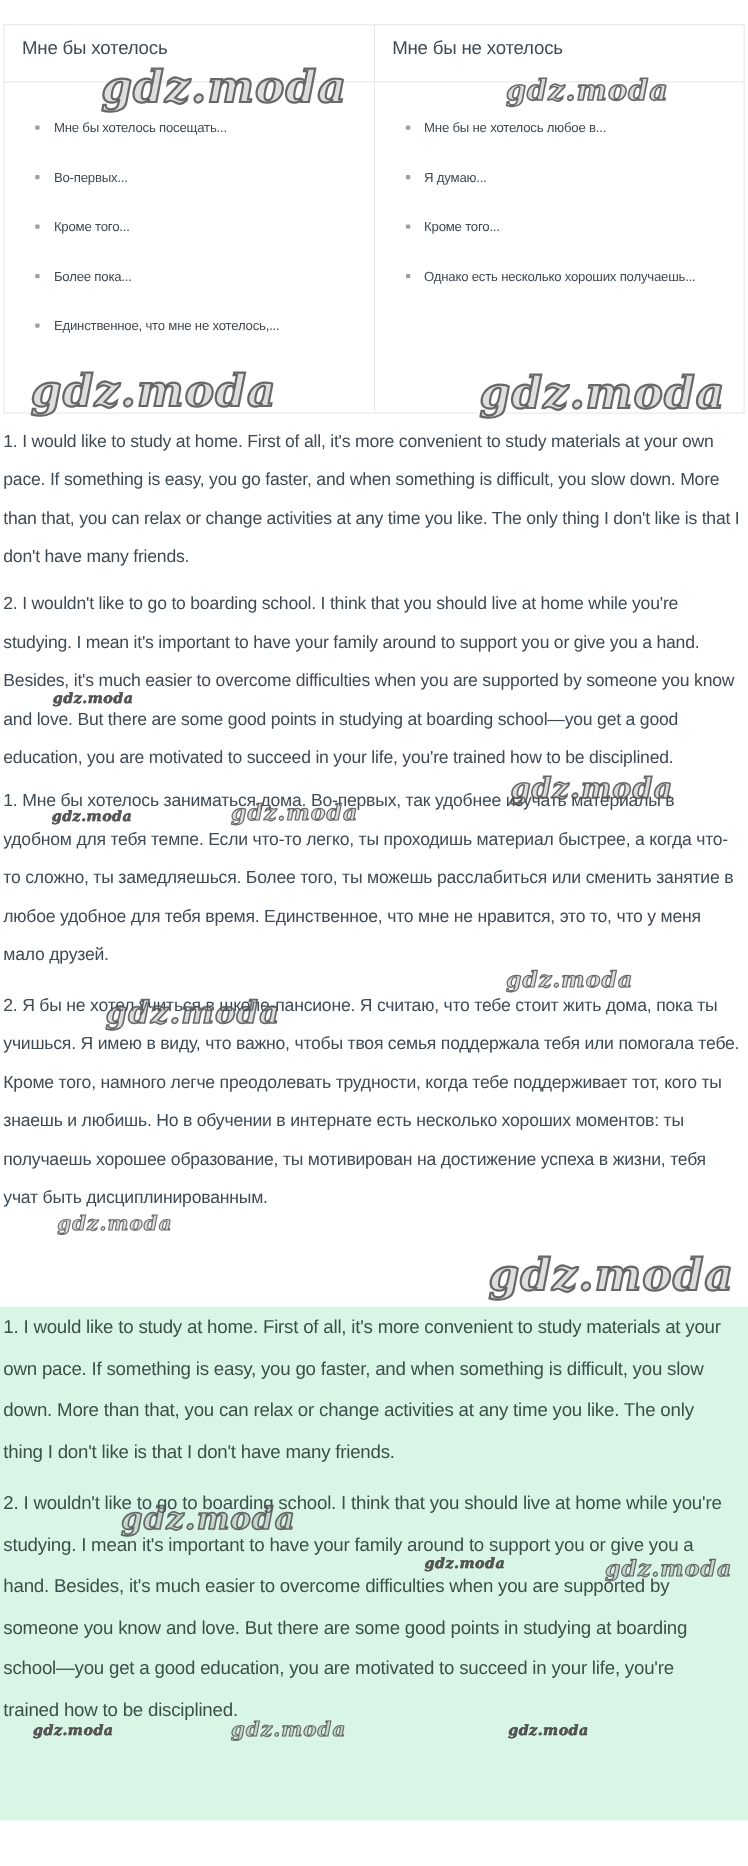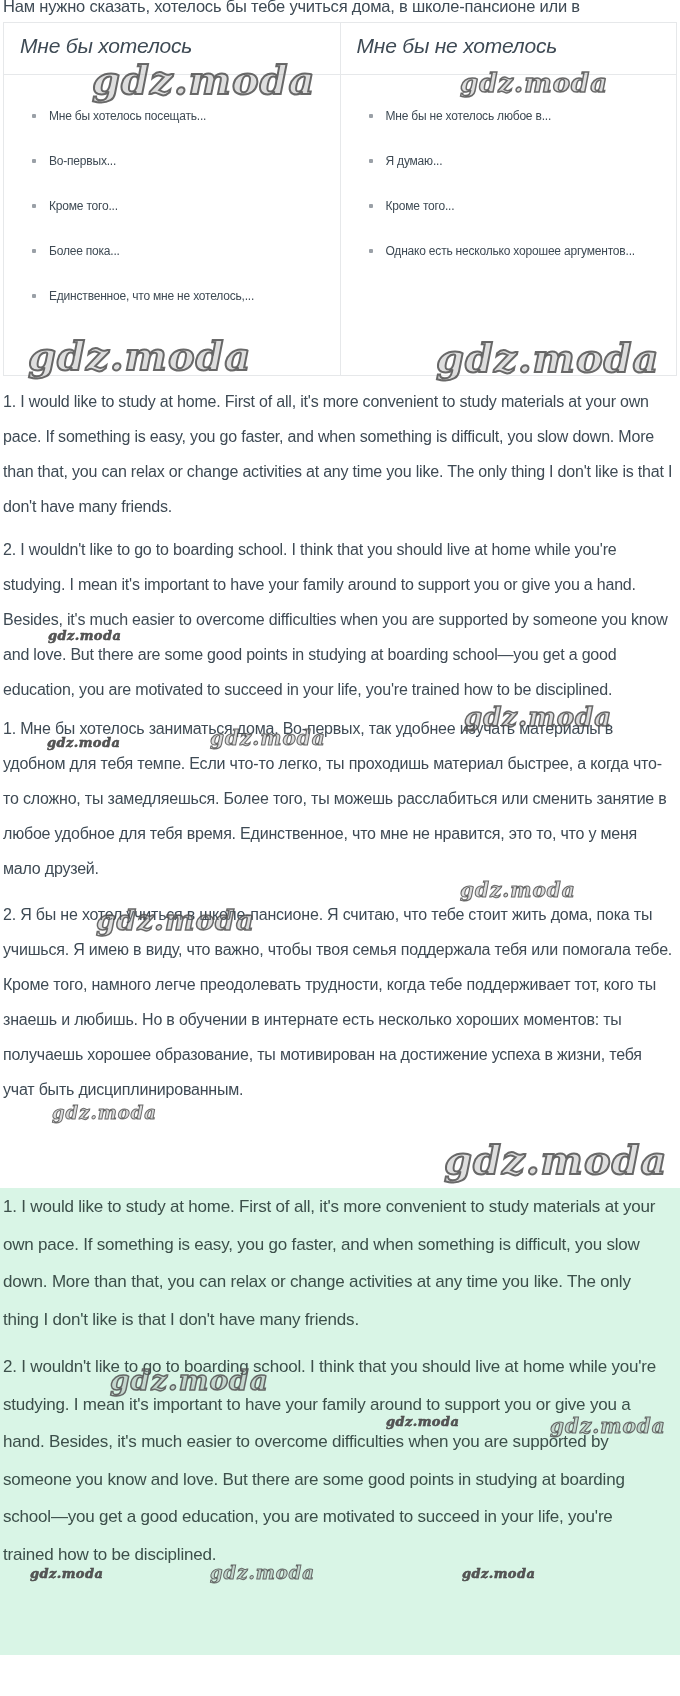--- a/index.html
+++ b/index.html
@@ -24,22 +24,22 @@
   .cmp-table {
     position: absolute; left: 3px; top: 22px; width: 674px; height: 354px;
     border-collapse: collapse; table-layout: fixed;
   }
   .cmp-table th, .cmp-table td {
     border: 1px solid var(--table-border, #e6e8ea);
     vertical-align: top;
   }
   .cmp-table th {
     width: 50%; height: 40px;
-    font-style: italic; font-weight: normal; text-align: left;
-    font-size: 21px; letter-spacing: -0.2px;
+    font-weight: normal; text-align: left;
+    font-size: 17px; letter-spacing: -0.2px;
     padding: 11px 0 0 16px;
   }
   .cmp-table td { padding: 26px 12px 0 45px; }
   .cmp-table ul { list-style: none; margin: 0; padding: 0; }
   .cmp-table li {
     position: relative; font-size: 12px; line-height: 31px;
     margin-bottom: 14px; letter-spacing: -0.2px;
   }
   .cmp-table li::before {
     content: ""; position: absolute; left: -17px; top: 13px;
@@ -87,23 +87,20 @@
   .wm-xs  {
     font-size: 13px; letter-spacing: 0.4px;
     color: #565656; -webkit-text-stroke: 0.5px #454545;
   }
 </style>
 </head>
 <body>
 
 <div class="page">
 
-  <div class="top-clip">
-    <span>Нам нужно сказать, хотелось бы тебе учиться дома, в школе-пансионе или в</span>
-  </div>
 
   <table class="cmp-table">
     <thead>
       <tr>
         <th>Мне бы хотелось</th>
         <th>Мне бы не хотелось</th>
       </tr>
     </thead>
     <tbody>
       <tr>
@@ -114,21 +111,21 @@
               <li>Кроме того...</li>
               <li>Более пока...</li>
               <li>Единственное, что мне не хотелось,...</li>
             </ul>
         </td>
         <td>
           <ul>
               <li>Мне бы не хотелось любое в...</li>
               <li>Я думаю...</li>
               <li>Кроме того...</li>
-              <li>Однако есть несколько хорошее аргументов...</li>
+              <li>Однако есть несколько хороших получаешь...</li>
             </ul>
         </td>
       </tr>
     </tbody>
   </table>
 
   <div class="answer-en">
     <p>1. I would like to study at home. First of all, it's more convenient to study materials at your own pace. If something is easy, you go faster, and when something is difficult, you slow down. More than that, you can relax or change activities at any time you like. The only thing I don't like is that I don't have many friends.</p>
     <p>2. I wouldn't like to go to boarding school. I think that you should live at home while you're studying. I mean it's important to have your family around to support you or give you a hand. Besides, it's much easier to overcome difficulties when you are supported by someone you know and love. But there are some good points in studying at boarding school—you get a good education, you are motivated to succeed in your life, you're trained how to be disciplined.</p>
   </div>

